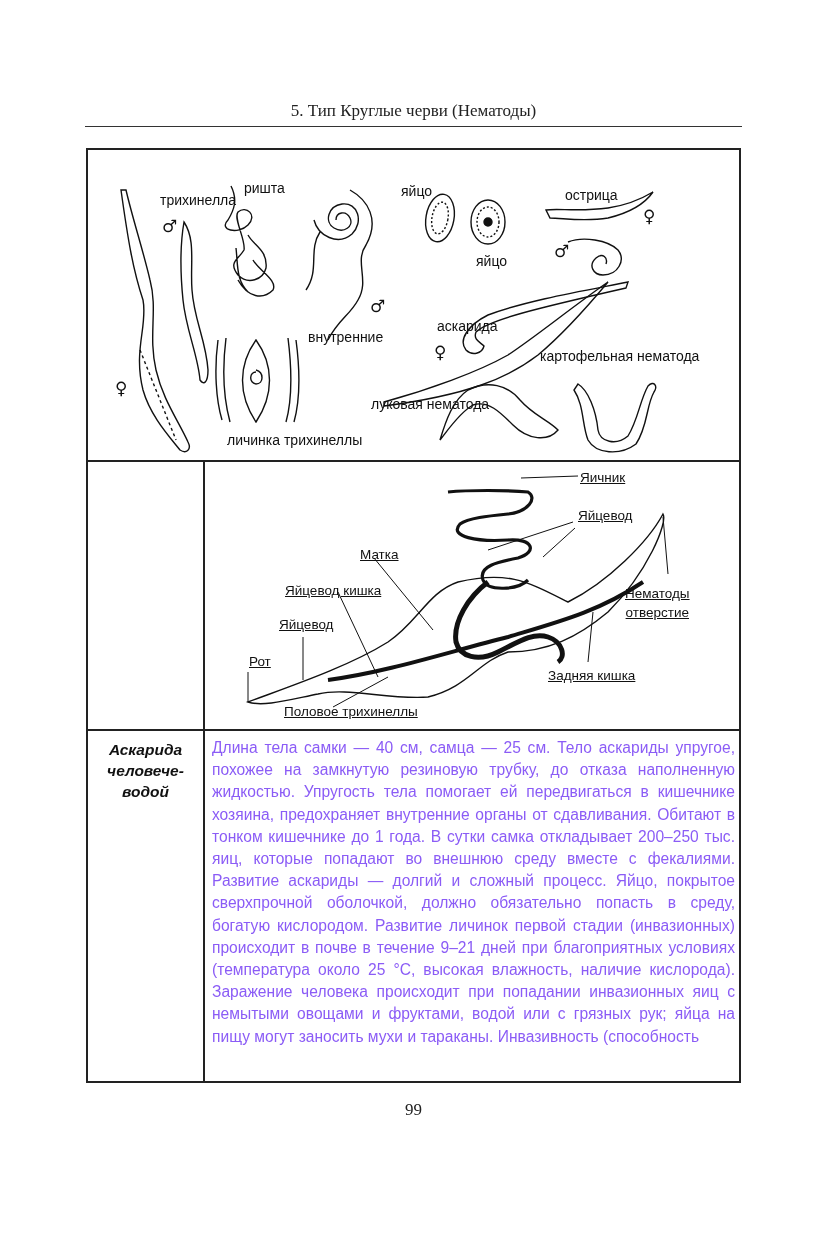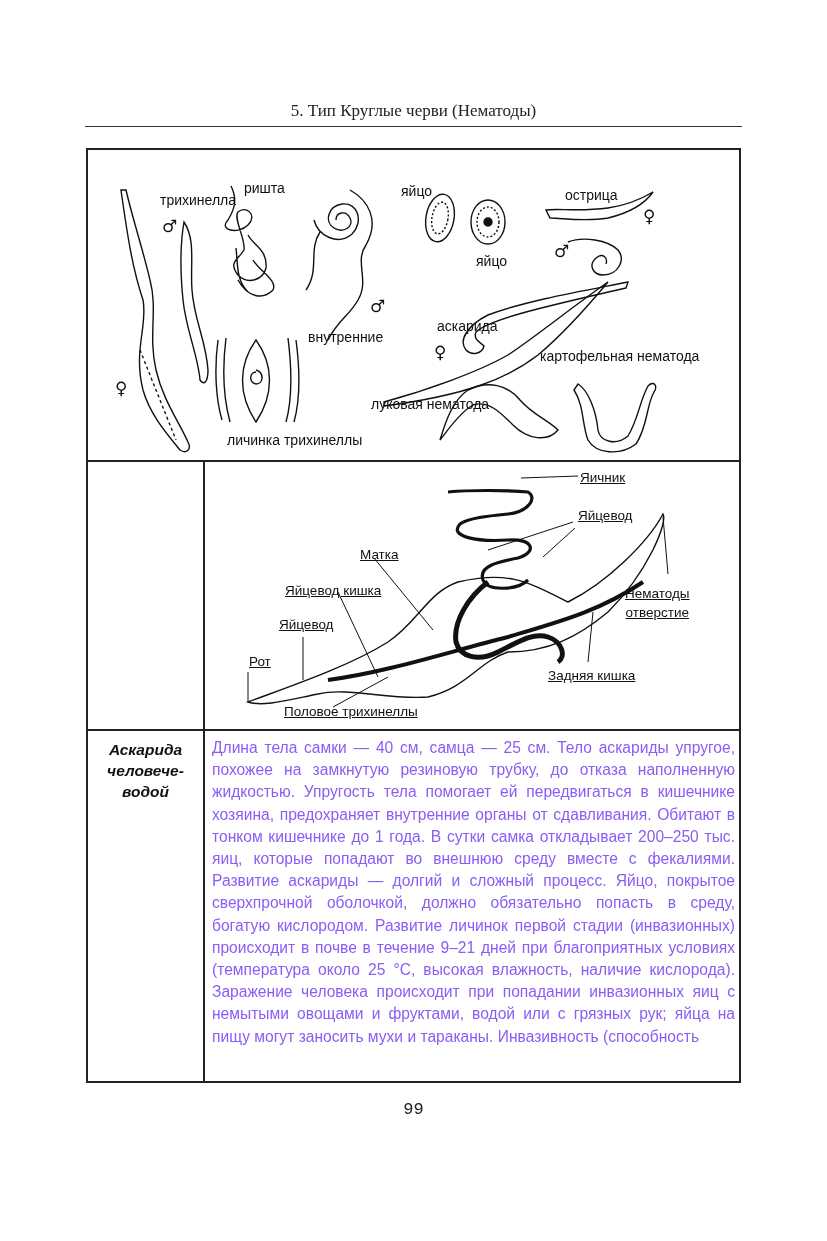--- a/index.html
+++ b/index.html
@@ -12,21 +12,21 @@
   .row3 { position:absolute; left:0; top:581px; width:100%; height:352px; }
   .colsep { position:absolute; left:115px; top:0; bottom:0; border-left:2px solid #222; }
   .row-title { position:absolute; top:5px; left:0; width:100%; text-align:center; font-weight:bold; font-style:italic; font-size:16px; }
   .side-label { position:absolute; left:0; width:115px; top:8px; text-align:center; font-weight:bold; font-size:15.5px; line-height:21px; }
   .side-label.italic { font-style:italic; }
   .body-text { position:absolute; left:124px; top:6px; width:523px; font-size:15.6px; line-height:22.2px; text-align:justify; color:#8b5cf6; }
   .lbl { position:absolute; font-size:14px; white-space:nowrap; color:#111; }
   .lbl2 { position:absolute; font-size:13.5px; white-space:nowrap; color:#111; text-align:center; line-height:19px;text-decoration:underline; }
   .sym { position:absolute; font-size:17px; font-family:"DejaVu Sans", sans-serif; }
   svg.art { position:absolute; left:0; top:0; }
-  .page-num { position:absolute; left:0; width:827px; top:1100px; text-align:center; font-family:Liberation Mono, monospace; font-size:17px; color:#222; }
+  .page-num { position:absolute; left:0; width:827px; top:1100px; text-align:center; font-family:Liberation Serif, serif; font-size:17px; color:#222; }
 </style>
 </head>
 <body>
 
 <div class="running-head">5. Тип Круглые черви (Нематоды)</div>
 <div class="head-rule"></div>
 
 <div class="tbl">
 
   <div class="row1">

